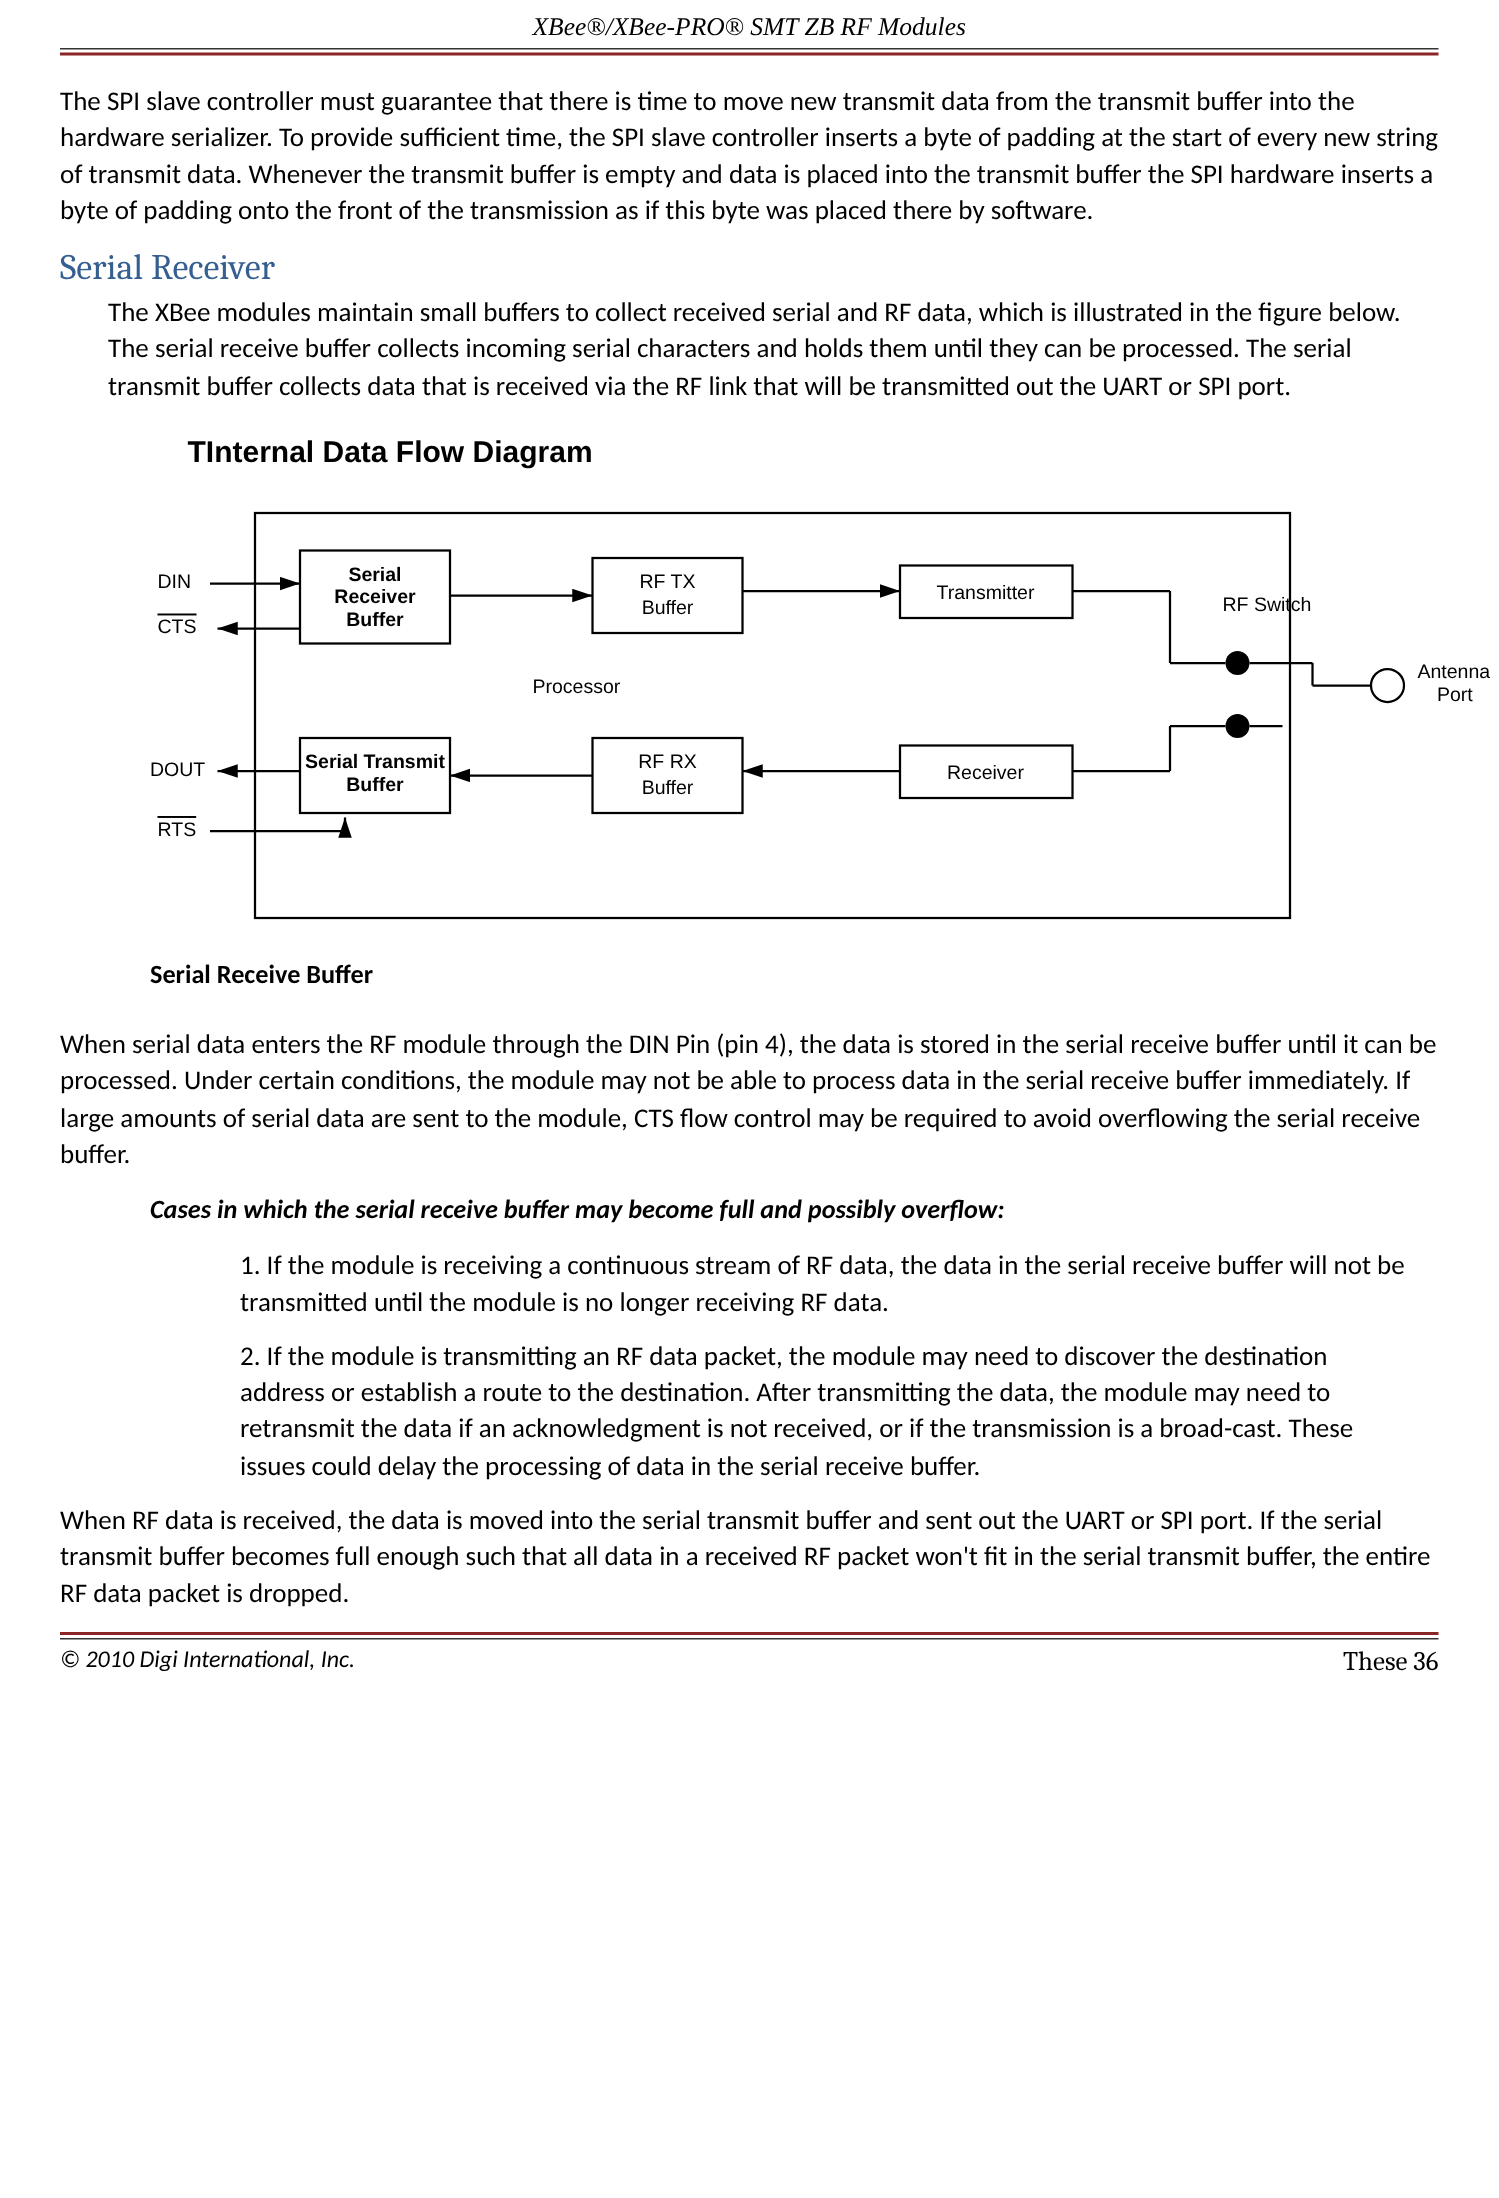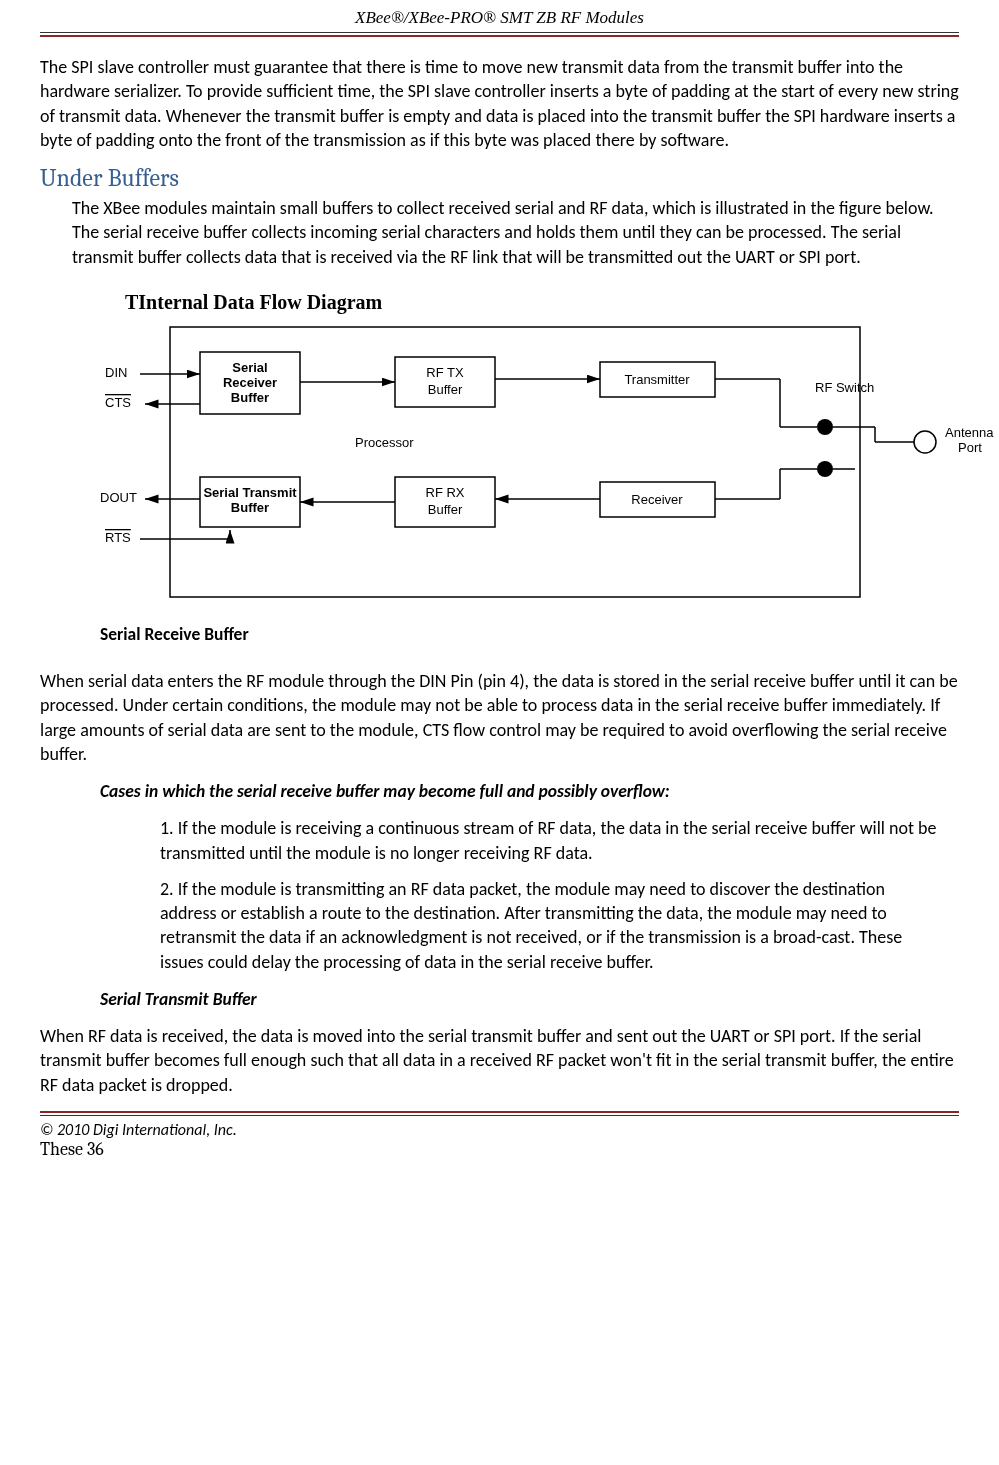--- a/index.html
+++ b/index.html
@@ -50,25 +50,25 @@
       font-size: 17.5px;
       margin: 16px 0 24px 60px;
     }
     .sub-bold-2 {
       font-weight: bold;
       font-size: 17.5px;
       margin: 14px 0 14px 60px;
       font-style: italic;
     }
     .diagram-title {
-      font-family: Liberation Serif, serif;
+      font-family: Liberation Sans, sans-serif;
       font-weight: bold;
       font-size: 20px;
       margin-left: 85px;
-      margin-bottom: 3px;
+      margin-bottom: 18px;
       margin-top: 22px;
     }
     .diagram-container {
       margin: 0 0 10px 60px;
       position: relative;
     }
     svg {
       display: block;
     }
     .diag-text {
@@ -86,39 +86,38 @@
       height: 2px;
       margin-top: 14px;
       margin-bottom: 4px;
     }
     .footer {
       display: flex;
       justify-content: space-between;
       font-style: italic;
       font-size: 16px;
       padding-bottom: 10px;
-      flex-direction: column;
     }
     .footer-right {
       font-family: Cambria, 'Times New Roman', serif;
       font-size: 18px;
       font-style: normal;
     }
   </style>
 </head>
 <body>
 
 <div class="page">
 
   <div class="header-title">XBee®/XBee-PRO® SMT ZB RF Modules</div>
   <div class="header-rule"></div>
 
   <p class="body-para">The SPI slave controller must guarantee that there is time to move new transmit data from the transmit buffer into the hardware serializer. To provide sufficient time, the SPI slave controller inserts a byte of padding at the start of every new string of transmit data. Whenever the transmit buffer is empty and data is placed into the transmit buffer the SPI hardware inserts a byte of padding onto the front of the transmission as if this byte was placed there by software.</p>
 
-  <h2 class="section-heading">Under Buffers</h2>
+  <h2 class="section-heading">Serial Receiver</h2>
 
   <p class="body-para indent-1">The XBee modules maintain small buffers to collect received serial and RF data, which is illustrated in the figure below. The serial receive buffer collects incoming serial characters and holds them until they can be processed. The serial transmit buffer collects data that is received via the RF link that will be transmitted out the UART or SPI port.</p>
 
   <div class="diagram-title">TInternal Data Flow Diagram</div>
 
   <div class="diagram-container">
     <svg width="900" height="290" viewBox="0 0 900 290">
       <defs>
         <marker id="arrow" markerWidth="10" markerHeight="10" refX="9" refY="3" orient="auto">
           <path d="M0,0 L9,3 L0,6 Z" fill="black"></path>
@@ -200,21 +199,20 @@
 
   <div class="sub-bold">Serial Receive Buffer</div>
 
   <p class="body-para">When serial data enters the RF module through the DIN Pin (pin 4), the data is stored in the serial receive buffer until it can be processed. Under certain conditions, the module may not be able to process data in the serial receive buffer immediately. If large amounts of serial data are sent to the module, CTS flow control may be required to avoid overflowing the serial receive buffer.</p>
 
   <div class="sub-bold-2">Cases in which the serial receive buffer may become full and possibly overflow:</div>
 
   <p class="body-para indent-3">1. If the module is receiving a continuous stream of RF data, the data in the serial receive buffer will not be transmitted until the module is no longer receiving RF data.</p>
   <p class="body-para indent-3">2. If the module is transmitting an RF data packet, the module may need to discover the destination address or establish a route to the destination. After transmitting the data, the module may need to retransmit the data if an acknowledgment is not received, or if the transmission is a broad-cast. These issues could delay the processing of data in the serial receive buffer.</p>
 
-  <div class="sub-bold-2" style="margin-left:60px;">Serial Transmit Buffer</div>
 
   <p class="body-para">When RF data is received, the data is moved into the serial transmit buffer and sent out the UART or SPI port. If the serial transmit buffer becomes full enough such that all data in a received RF packet won't fit in the serial transmit buffer, the entire RF data packet is dropped.</p>
 
   <div class="footer-rule"></div>
   <div class="footer">
     <div>© 2010 Digi International, Inc.</div>
     <div class="footer-right">
       <span>These </span><span>36</span>
     </div>
   </div>

